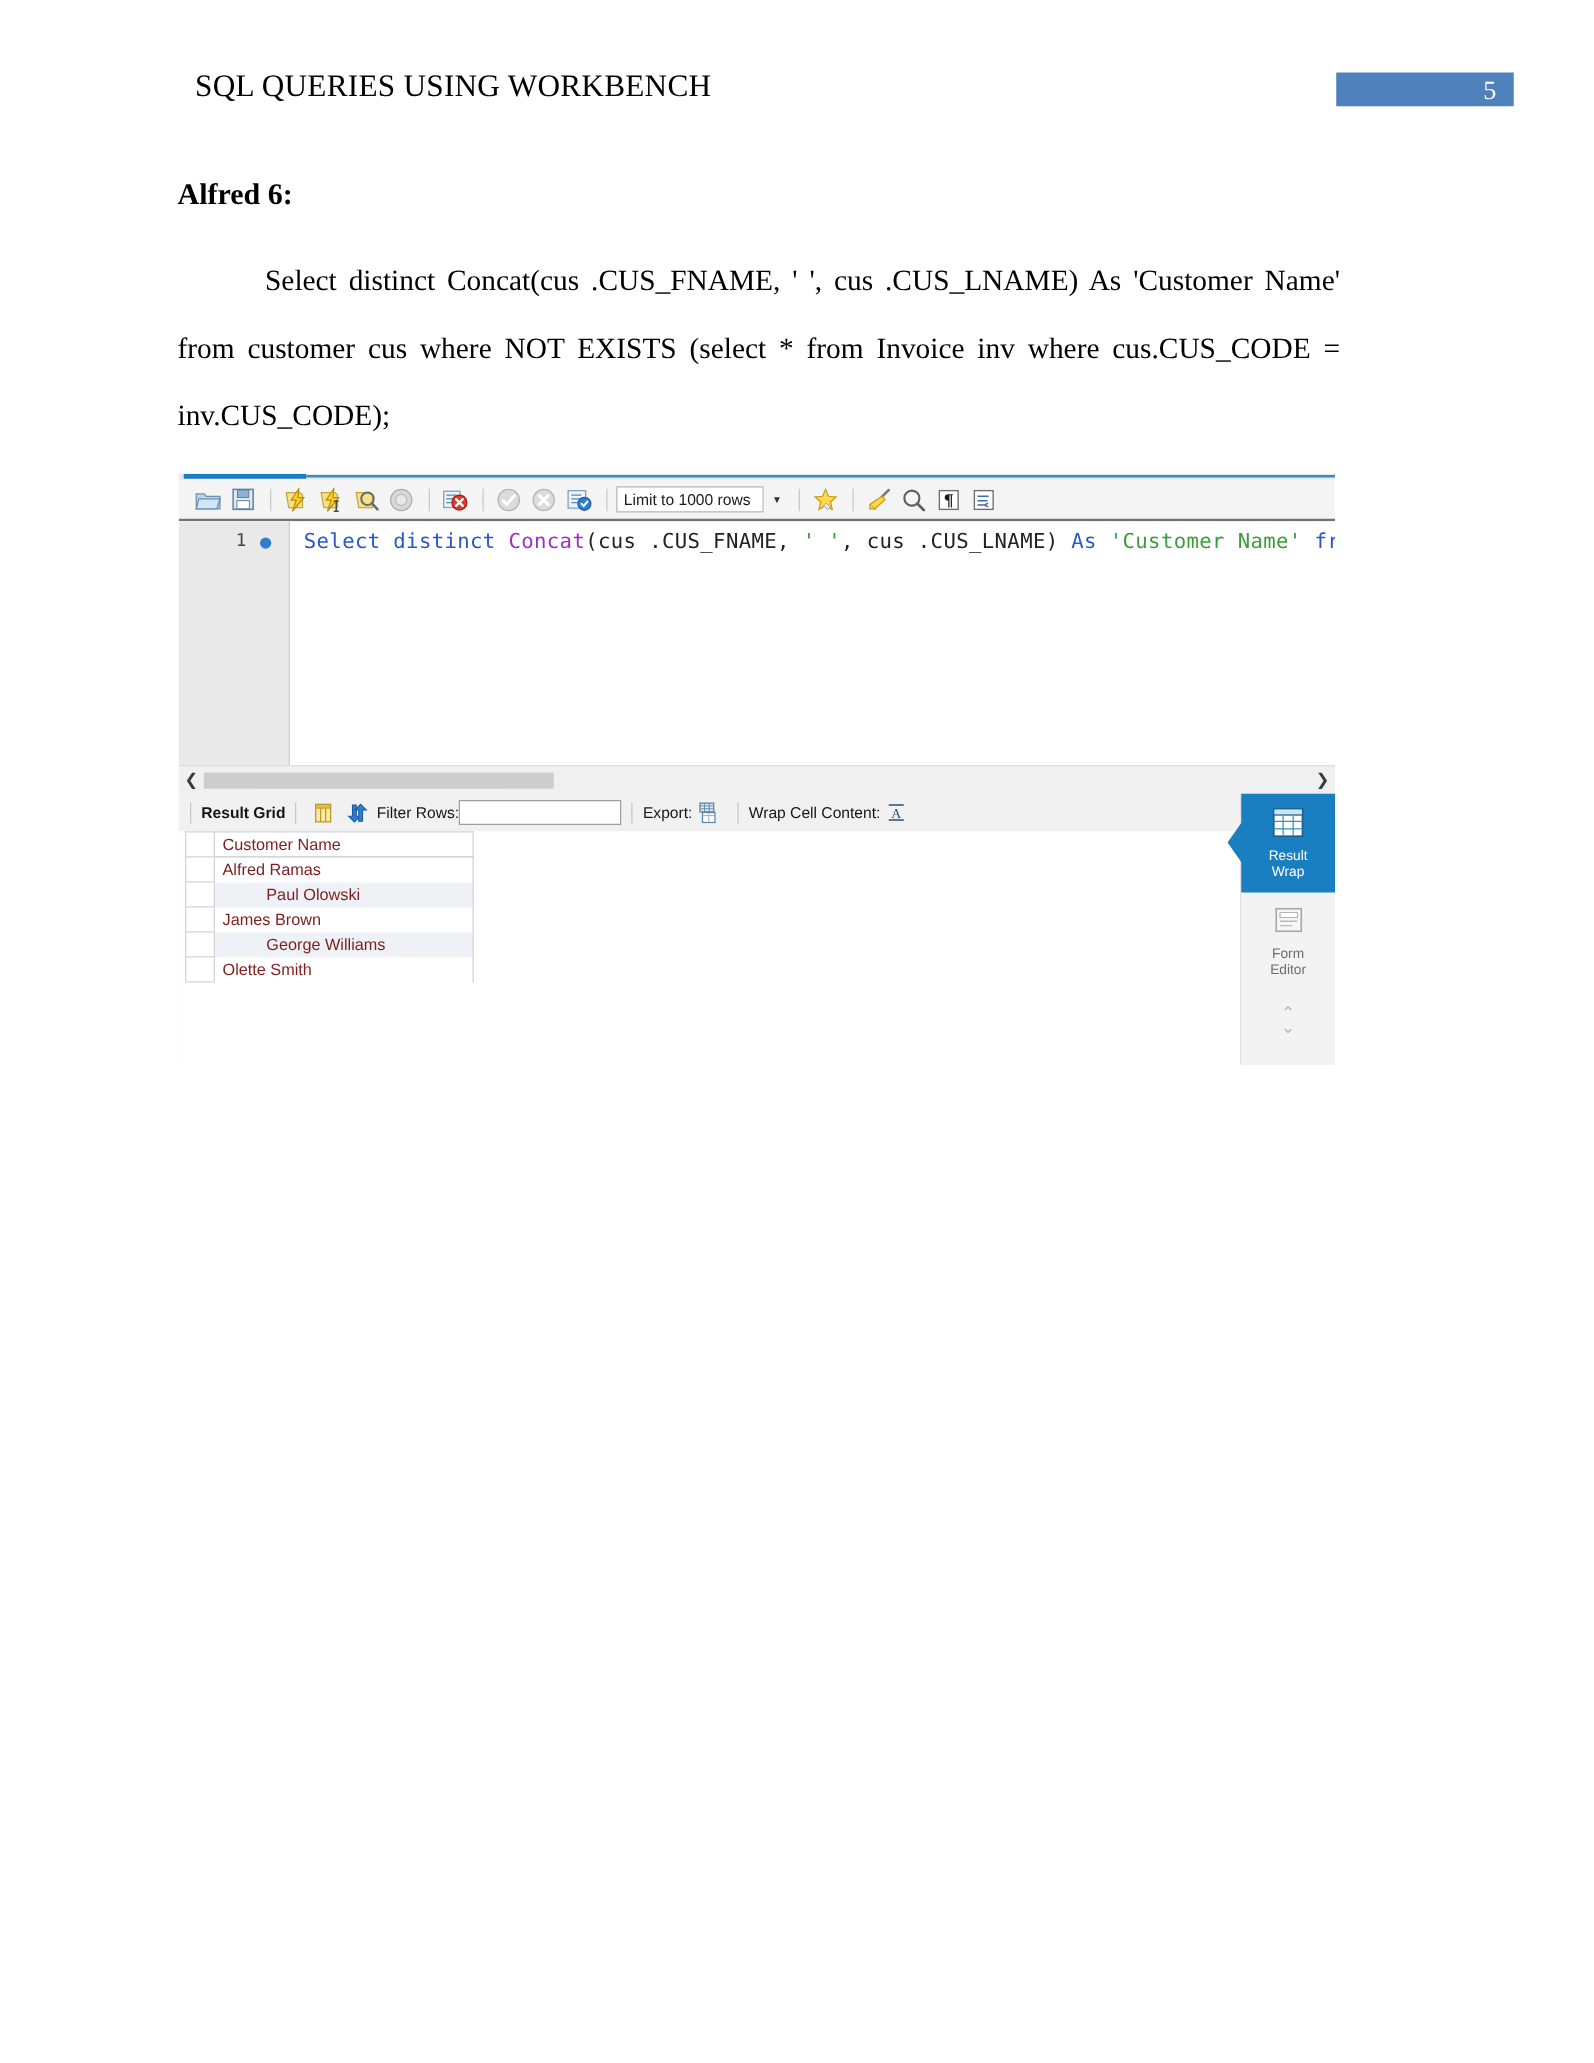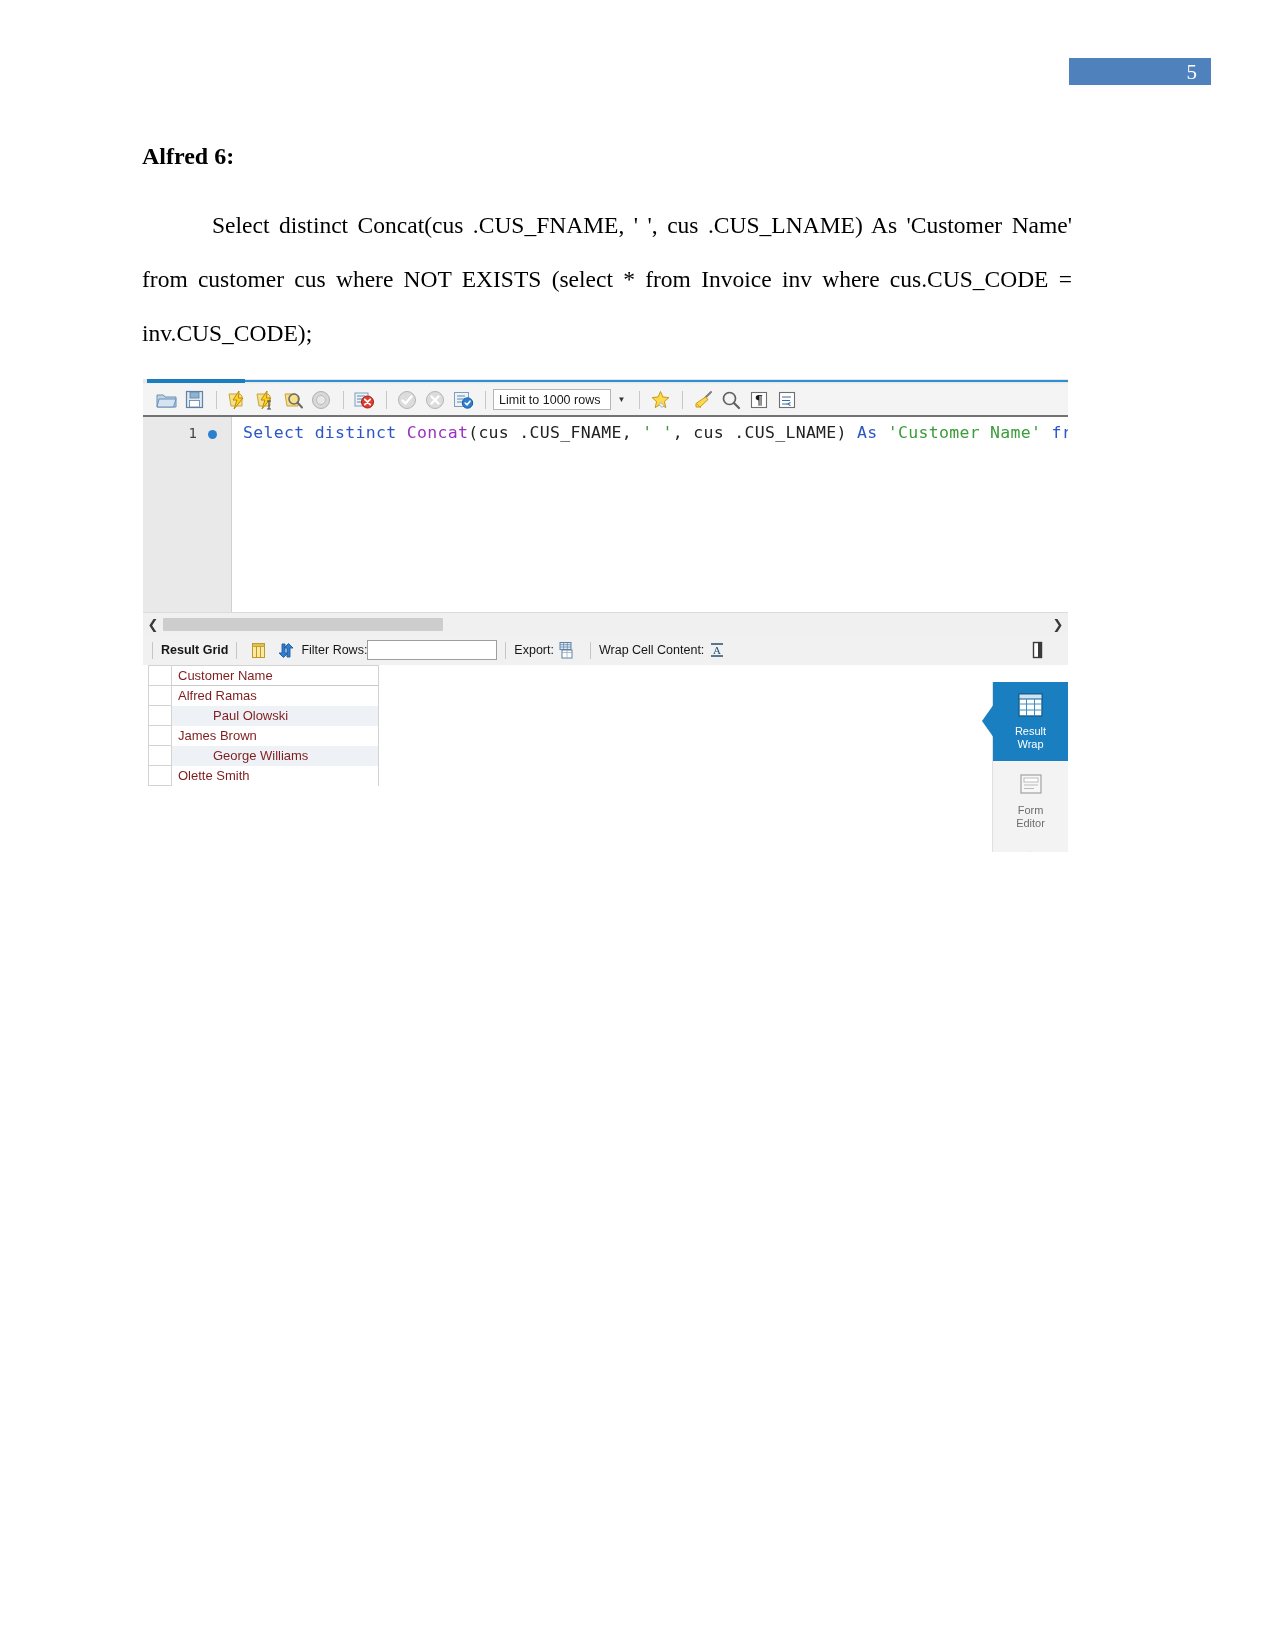--- a/index.html
+++ b/index.html
@@ -332,21 +332,20 @@
 
   
   .side-panel {
     position: absolute;
     right: 0;
     top: 256px;
     width: 75px;
     height: 217px;
     background: #f3f3f3;
     border-left: 1px solid #e0e0e0;
-    margin-top: 47px;
   }
   .sp-item {
     position: relative;
     width: 75px;
     height: 79px;
     display: flex;
     flex-direction: column;
     align-items: center;
     justify-content: center;
     font-size: 11px;
@@ -379,20 +378,21 @@
     justify-content: center;
     color: #b9b9b9;
     font-size: 14px;
     line-height: 11px;
   }
 </style>
 </head>
 <body>
 
 <div class="page-header">
+  <div class="header-title">SQL QUERIES USING WORKBENCH</div>
   <div class="page-number-badge">
     <span class="num">5</span>
   </div>
 </div>
 
 <div class="query-heading">Alfred 6:</div>
 
 <div class="query-paragraph">
   <span>Select distinct Concat(cus .CUS_FNAME, ' ', cus .CUS_LNAME) As 'Customer Name'</span>
   <span>from customer cus where NOT EXISTS (select * from Invoice inv where cus.CUS_CODE =</span>

